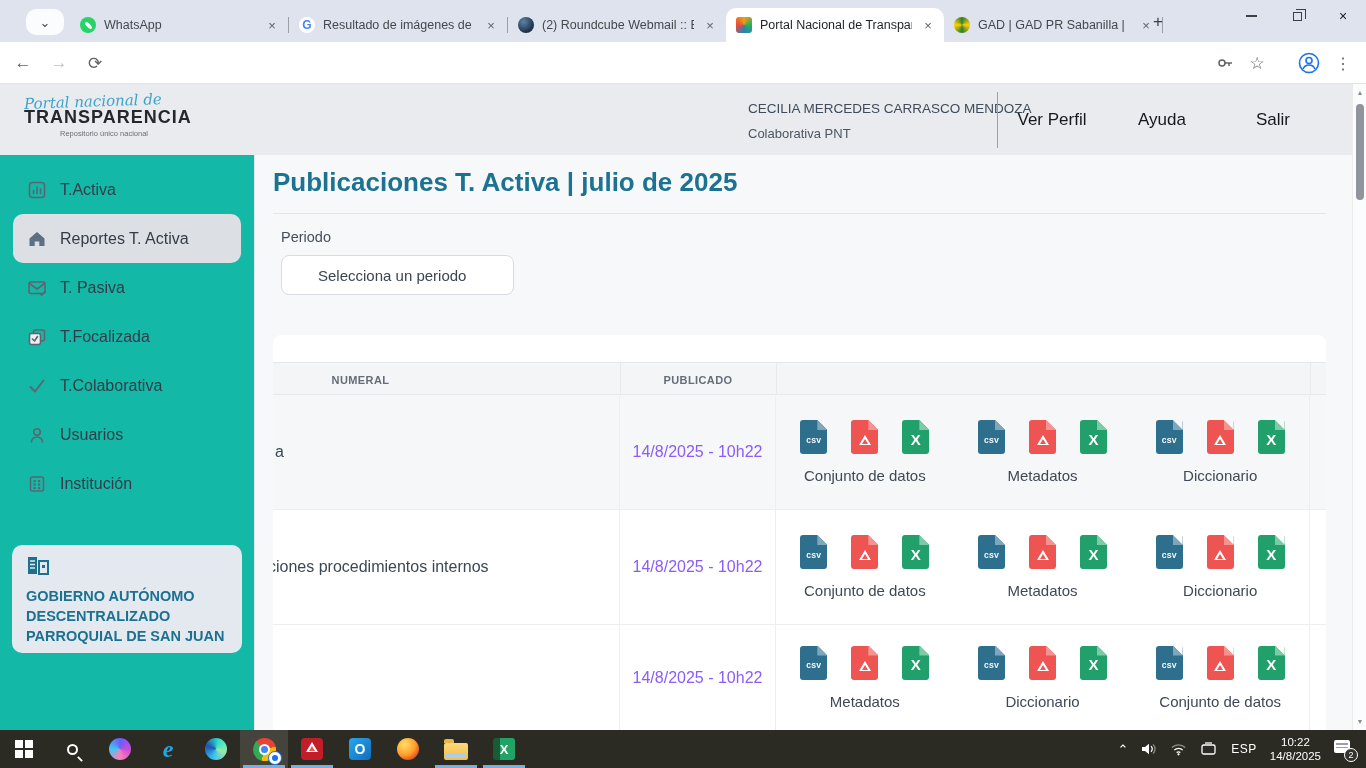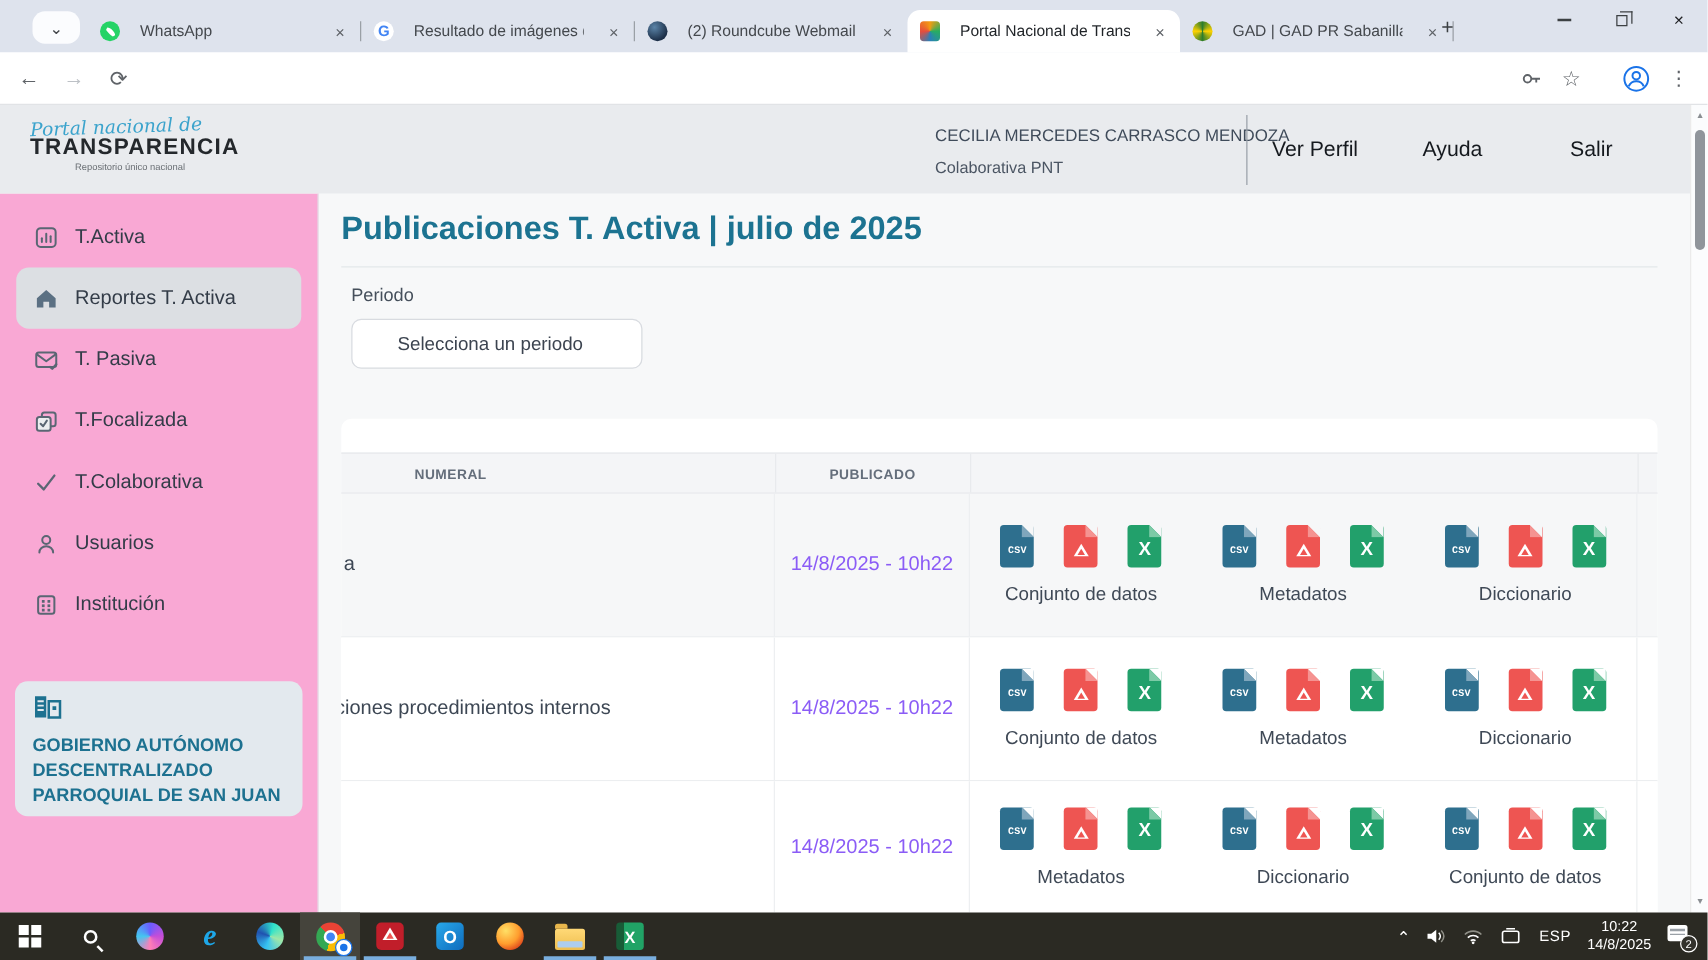--- a/index.html
+++ b/index.html
@@ -4,21 +4,21 @@
 <style>
   * { margin:0; padding:0; box-sizing:border-box; }
   html,body { width:1366px; height:768px; overflow:hidden; font-family:"Liberation Sans",sans-serif; background:#fff; }
 
   
   #tabstrip { position:absolute; left:0; top:0; width:1366px; height:42px; background:#dee3ed; }
   #tabsearch { position:absolute; left:26px; top:9px; width:38px; height:26px; background:#fbfcfe; border-radius:10px;
     display:flex; align-items:center; justify-content:center; color:#44474b; font-size:13px; }
   .tabs { position:absolute; left:70px; top:6px; display:flex; height:36px; align-items:flex-end; }
   .tab { width:218px; height:34px; display:flex; align-items:center; padding:0 8px 0 10px; color:#44484d; font-size:12.5px; position:relative; }
-  .tab .tlabel { flex:1; white-space:nowrap; overflow:hidden; margin:0 16px; }
+  .tab .tlabel { flex:1; white-space:nowrap; overflow:hidden; margin:0 8px; }
   .tab .tclose { width:16px; height:16px; border-radius:50%; display:flex; align-items:center; justify-content:center; font-size:13px; color:#5f6368; }
   .tab.active { background:#fff; border-radius:10px 10px 0 0; color:#1f2327; }
   .tabsep { width:1px; height:16px; background:#9aa0a6; margin-bottom:9px; }
   .fav { width:16px; height:16px; border-radius:50%; flex:0 0 16px; position:relative; }
   .fav-wa { background:#25d366; display:flex; align-items:center; justify-content:center; }
   .fav-g  { background:#fff; display:flex; align-items:center; justify-content:center; font-weight:bold; font-size:12px; color:#4285f4; }
   .fav-rc { background:radial-gradient(circle at 35% 30%, #5b84a8, #1d3platform049 70%, #16273a); background:radial-gradient(circle at 35% 30%, #5b84a8, #1d3049 70%); }
   .fav-pt { border-radius:3px; background:conic-gradient(#f39c12,#27ae60,#2980b9,#e74c3c,#f39c12); }
   .fav-gad{ background:conic-gradient(#2d7d2d,#ffd200,#2d7d2d,#ffd200,#2d7d2d); }
   #newtab { position:absolute; left:1146px; top:10px; width:24px; height:24px; display:flex; align-items:center; justify-content:center; font-size:17px; color:#3c4043; }
@@ -45,21 +45,21 @@
   #userblock { position:absolute; left:748px; top:17px; width:247px; }
   #userblock .uname { font-size:13.5px; color:#3f4b5a; white-space:nowrap; }
   #userblock .urole { font-size:13px; color:#4b5563; margin-top:10px; }
   #hdrdivider { position:absolute; left:997px; top:8px; width:1px; height:56px; background:#9aa1a9; }
   .hlink { position:absolute; top:26px; font-size:17px; color:#15191e; font-weight:500; text-align:center; }
   #hlink0 { left:1012px; width:80px; }
   #hlink1 { left:1131px; width:62px; }
   #hlink2 { left:1242px; width:62px; }
 
   
-  #sidebar { position:absolute; left:0; top:155px; width:255px; height:575px; background:#f9a8d4; border-right:1px solid #e0e3e7; }
+  #sidebar { position:absolute; left:0; top:155px; width:255px; height:575px; background:#14b8a6; border-right:1px solid #e0e3e7; }
   .sitem { height:49px; display:flex; align-items:center; padding-left:27px; position:relative; }
   .sitem .slabel { font-size:16px; color:#333c48; margin-left:13px; }
   .sitem.active { background:#dcdfe3; border-radius:10px; margin:0 13px; padding-left:14px; }
   #sidelist { padding-top:10px; }
   .sicon svg { display:block; }
   #instcard { position:absolute; left:12px; top:390px; width:230px; height:108px; background:#e3e9ee; border-radius:10px; padding:10px 14px; }
   #instcard .iname { font-size:14.5px; font-weight:700; color:#1d7190; line-height:20px; margin-top:5px; }
 
   
   #main { position:absolute; left:255px; top:155px; width:1097px; height:575px; background:#f7f8f9; overflow:hidden; }

